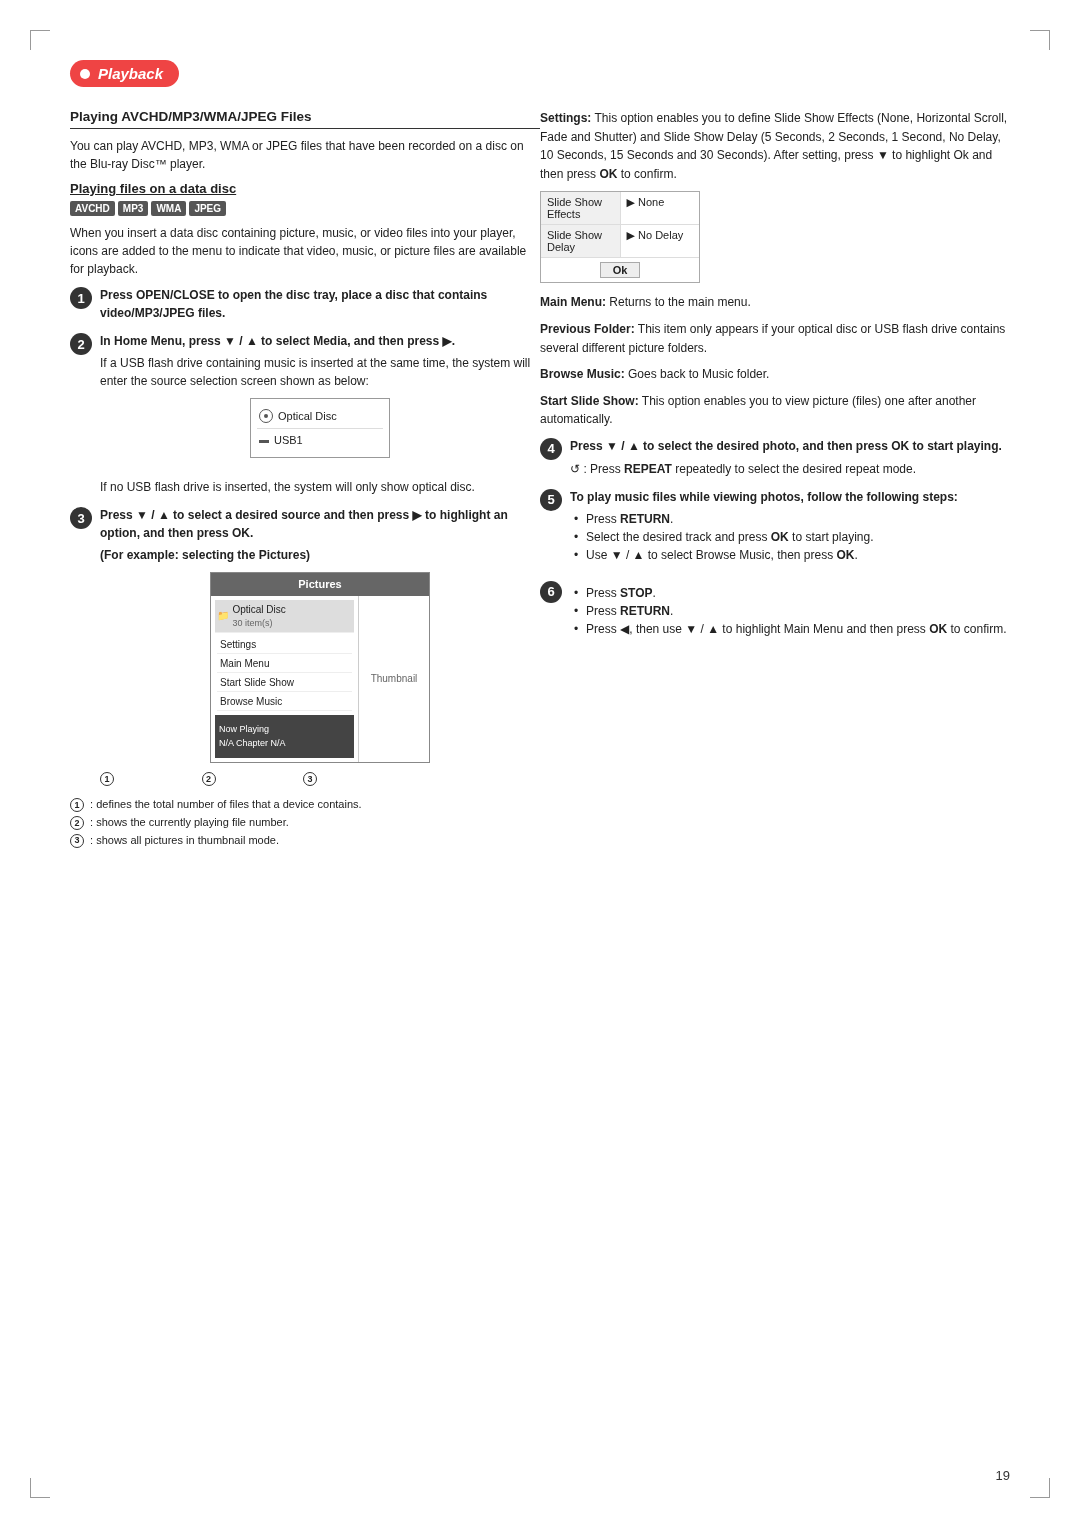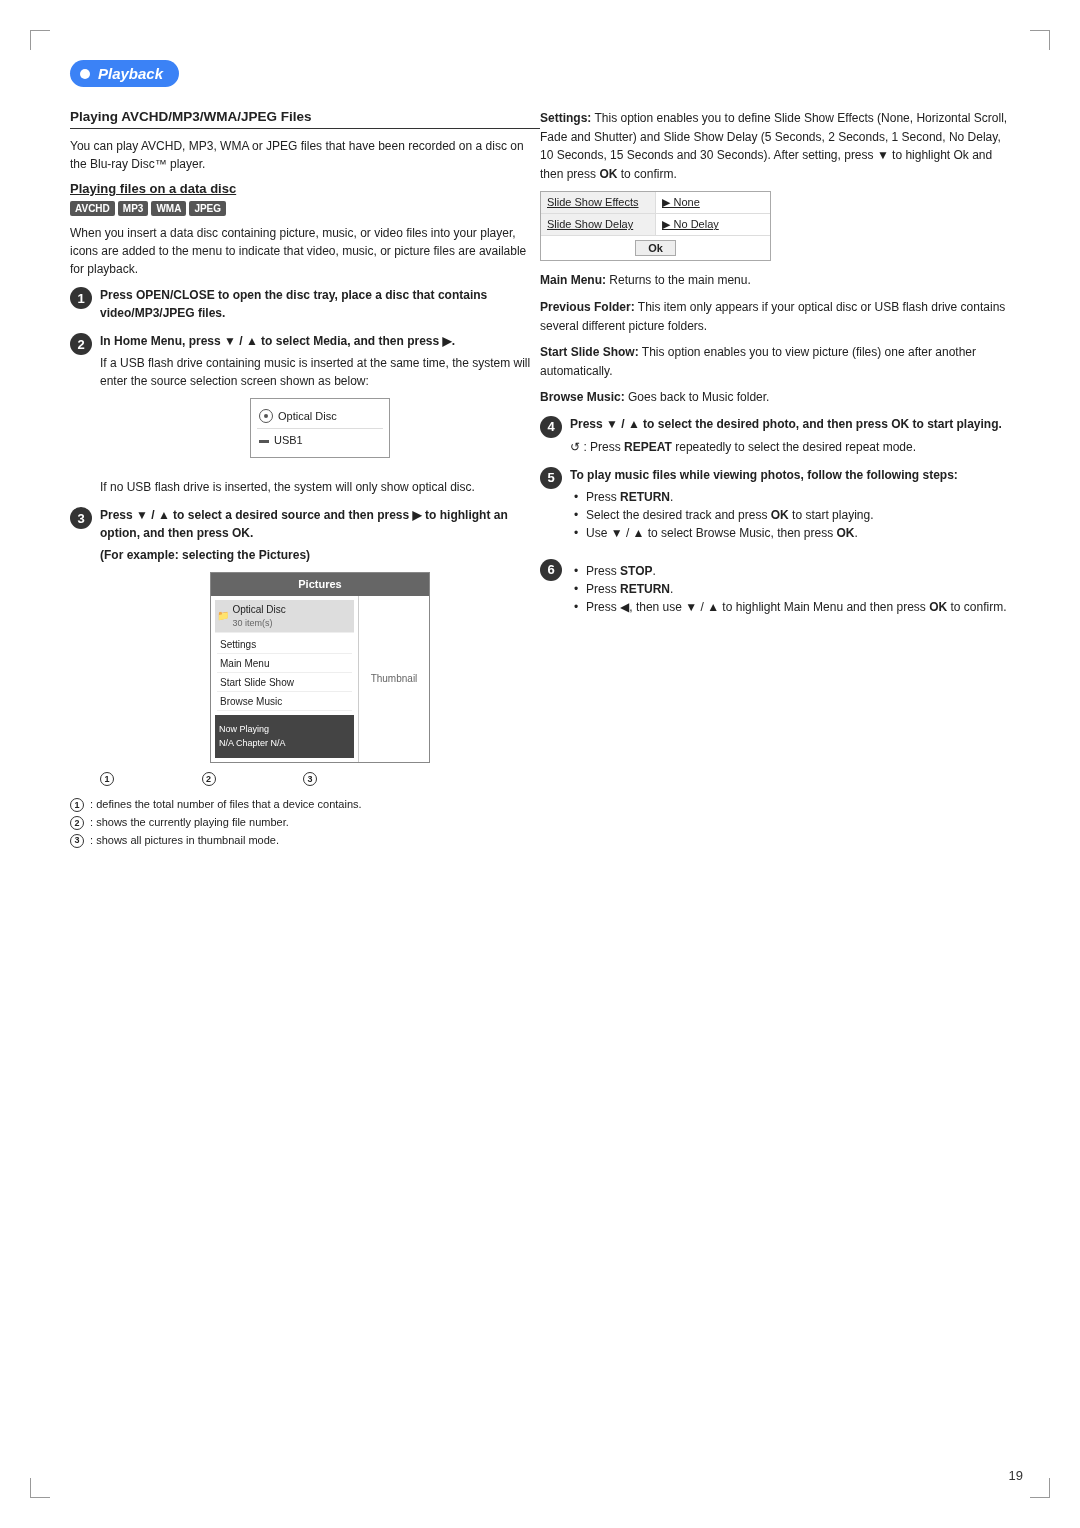--- a/index.html
+++ b/index.html
@@ -30,30 +30,30 @@
     }
     .corner-tl { top: 30px; left: 30px; border-width: 1px 0 0 1px; }
     .corner-tr { top: 30px; right: 30px; border-width: 1px 1px 0 0; }
     .corner-bl { bottom: 30px; left: 30px; border-width: 0 0 1px 1px; }
     .corner-br { bottom: 30px; right: 30px; border-width: 0 1px 1px 0; }
 
     
     .page-number {
       position: absolute;
       bottom: 45px;
-      right: 57px;
+      right: 70px;
       font-size: 13px;
       color: #333;
     }
 
     
     .section-title {
       display: inline-flex;
       align-items: center;
-      background: #3b82f6;
+      background: #ef4444;
       color: #fff;
       padding: 5px 16px 5px 10px;
       border-radius: 20px;
       font-size: 15px;
       font-weight: bold;
       font-style: italic;
       margin-bottom: 22px;
     }
     .section-title-dot {
       width: 10px;
@@ -262,24 +262,23 @@
     }
     .annot-list {
       margin-top: 10px;
       font-size: 11px;
       line-height: 1.6;
     }
 
     
     .settings-table {
       border: 1px solid #aaa;
-      width: 231px;
+      width: 160px;
       margin: 8px 0;
       font-size: 11px;
-      text-decoration: underline;
     }
     .settings-row {
       display: flex;
       border-bottom: 1px solid #ddd;
     }
     .settings-row:last-child { border-bottom: none; }
     .settings-label {
       flex: 1;
       padding: 4px 6px;
       background: #f0f0f0;
@@ -473,27 +472,27 @@
         <strong>Main Menu:</strong>
         <span> Returns to the main menu.</span>
       </p>
 
       <p class="right-body">
         <strong>Previous Folder:</strong>
         <span> This item only appears if your optical disc or USB flash drive contains several different picture folders.</span>
       </p>
 
       <p class="right-body">
+        <strong>Browse Music:</strong>
+        <span> Goes back to Music folder.</span>
+      </p>
+
+      <p class="right-body">
         <strong>Start Slide Show:</strong>
         <span> This option enables you to view picture (files) one after another automatically.</span>
-      </p>
-
-      <p class="right-body">
-        <strong>Browse Music:</strong>
-        <span> Goes back to Music folder.</span>
       </p>
 
       <div class="step">
         <div class="step-number">4</div>
         <div class="step-content">
           <strong>Press ▼ / ▲ to select the desired photo, and then press OK to start playing.</strong>
           <p style="margin-top:5px;">
             <span class="repeat-icon">↺</span> : Press <strong>REPEAT</strong> repeatedly to select the desired repeat mode.
           </p>
         </div>

